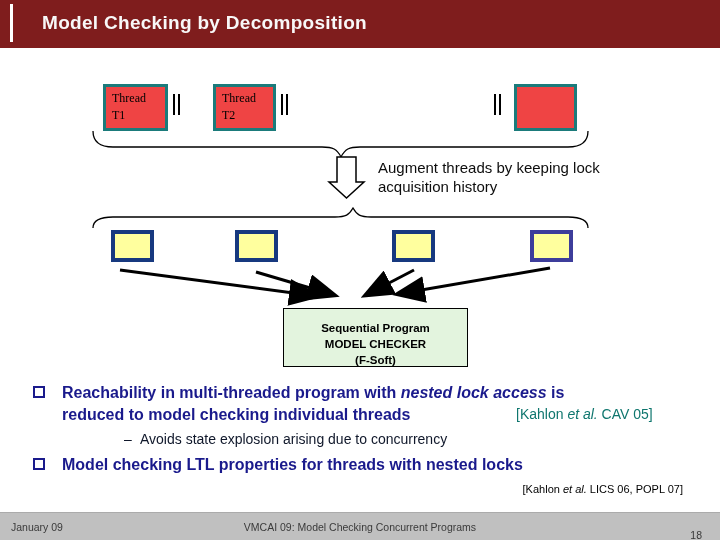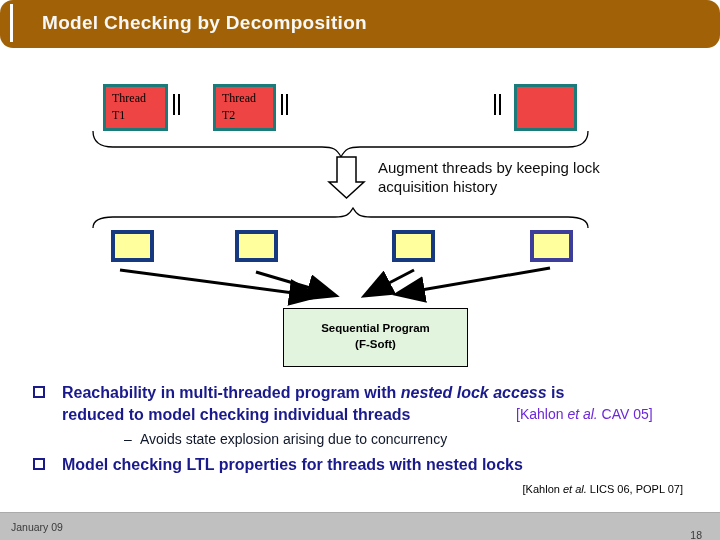--- a/index.html
+++ b/index.html
@@ -7,22 +7,21 @@
   body { font-family: "Liberation Sans", sans-serif; background: #fff; }
 
   .slide {
     position: relative; width: 720px; height: 540px;
     background: #ffffff; overflow: hidden;
   }
 
   
   .header {
     position: absolute; left: 0; top: 0; width: 720px; height: 48px;
-    background: #a16207;
-    border-radius: 13px;
+    background: #7f1d1d;
   }
   .header-accent {
     position: absolute; left: 10px; top: 4px; width: 3px; height: 38px;
     background: #ffffff;
   }
   .title {
     position: absolute; left: 42px; top: 12px;
     color: #F8F8F8; font-size: 19px; font-weight: bold; letter-spacing: 0.3px;
   }
 
@@ -86,21 +85,21 @@
   .b-text {
     position: absolute; left: 62px; color: #1A1A8C;
     font-size: 16px; font-weight: bold; line-height: 22px;
   }
   .b1 { top: 382px; width: 560px; }
   .b2 { top: 454px; width: 600px; }
   .b-text em { font-style: italic; }
 
   .cite1 {
     position: absolute; left: 516px; top: 406px;
-    color: #6d28d9; font-size: 14px;
+    color: #0f766e; font-size: 14px;
   }
   .cite2 {
     position: absolute; right: 37px; top: 483px;
     color: #000; font-size: 11px;
   }
   .cite1 em, .cite2 em { font-style: italic; }
 
   .sub-bullet {
     position: absolute; left: 84px; top: 430px; width: 560px;
     color: #0f172a; font-size: 14px; line-height: 18px; margin-left: 40px;
@@ -157,20 +156,21 @@
 
   <div class="augment">Augment threads by keeping lock acquisition history</div>
 
   <div class="ybox ya"></div>
   <div class="ybox yb"></div>
   <div class="ybox yc"></div>
   <div class="ybox yd"></div>
 
   <div class="checker">
     <div>Sequential Program</div>
+    <div>MODEL CHECKER</div>
     <div>(F-Soft)</div>
   </div>
 
   <div class="bullet-square bsq1"></div>
   <div class="b-text b1">
     <span>Reachability in multi-threaded program with </span><em>nested lock access</em><span> is</span><br>
     <span>reduced to model checking individual threads</span>
   </div>
   <div class="cite1">
     <span>[Kahlon </span><em>et al.</em><span> CAV 05]</span>
@@ -181,16 +181,17 @@
   </div>
 
   <div class="bullet-square bsq2"></div>
   <div class="b-text b2">Model checking LTL properties for threads with nested locks</div>
   <div class="cite2">
     <span>[Kahlon </span><em>et al.</em><span> LICS 06, POPL 07]</span>
   </div>
 
   <div class="footer">
     <span class="footer-date">January 09</span>
+    <span class="footer-center">VMCAI 09: Model Checking Concurrent Programs</span>
     <span class="footer-page">18</span>
   </div>
 
 </div>
 
 </body></html>

